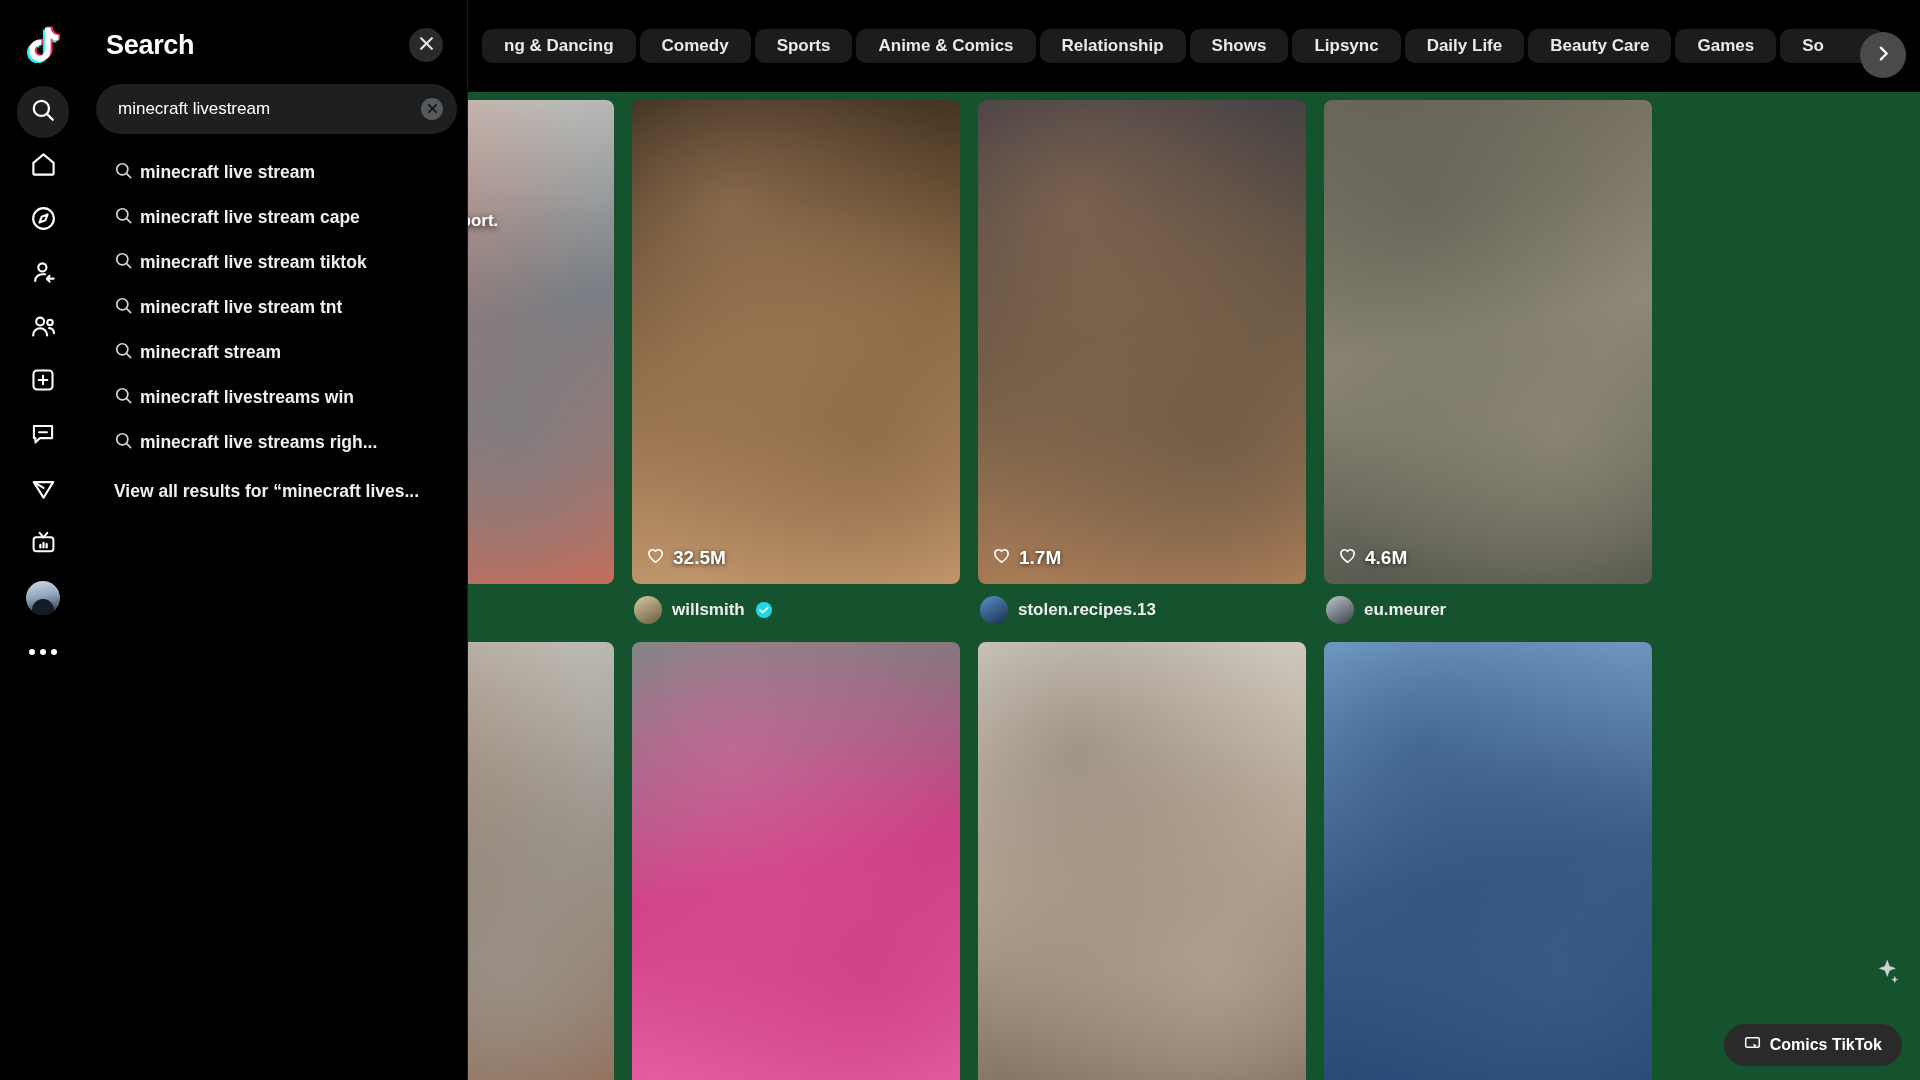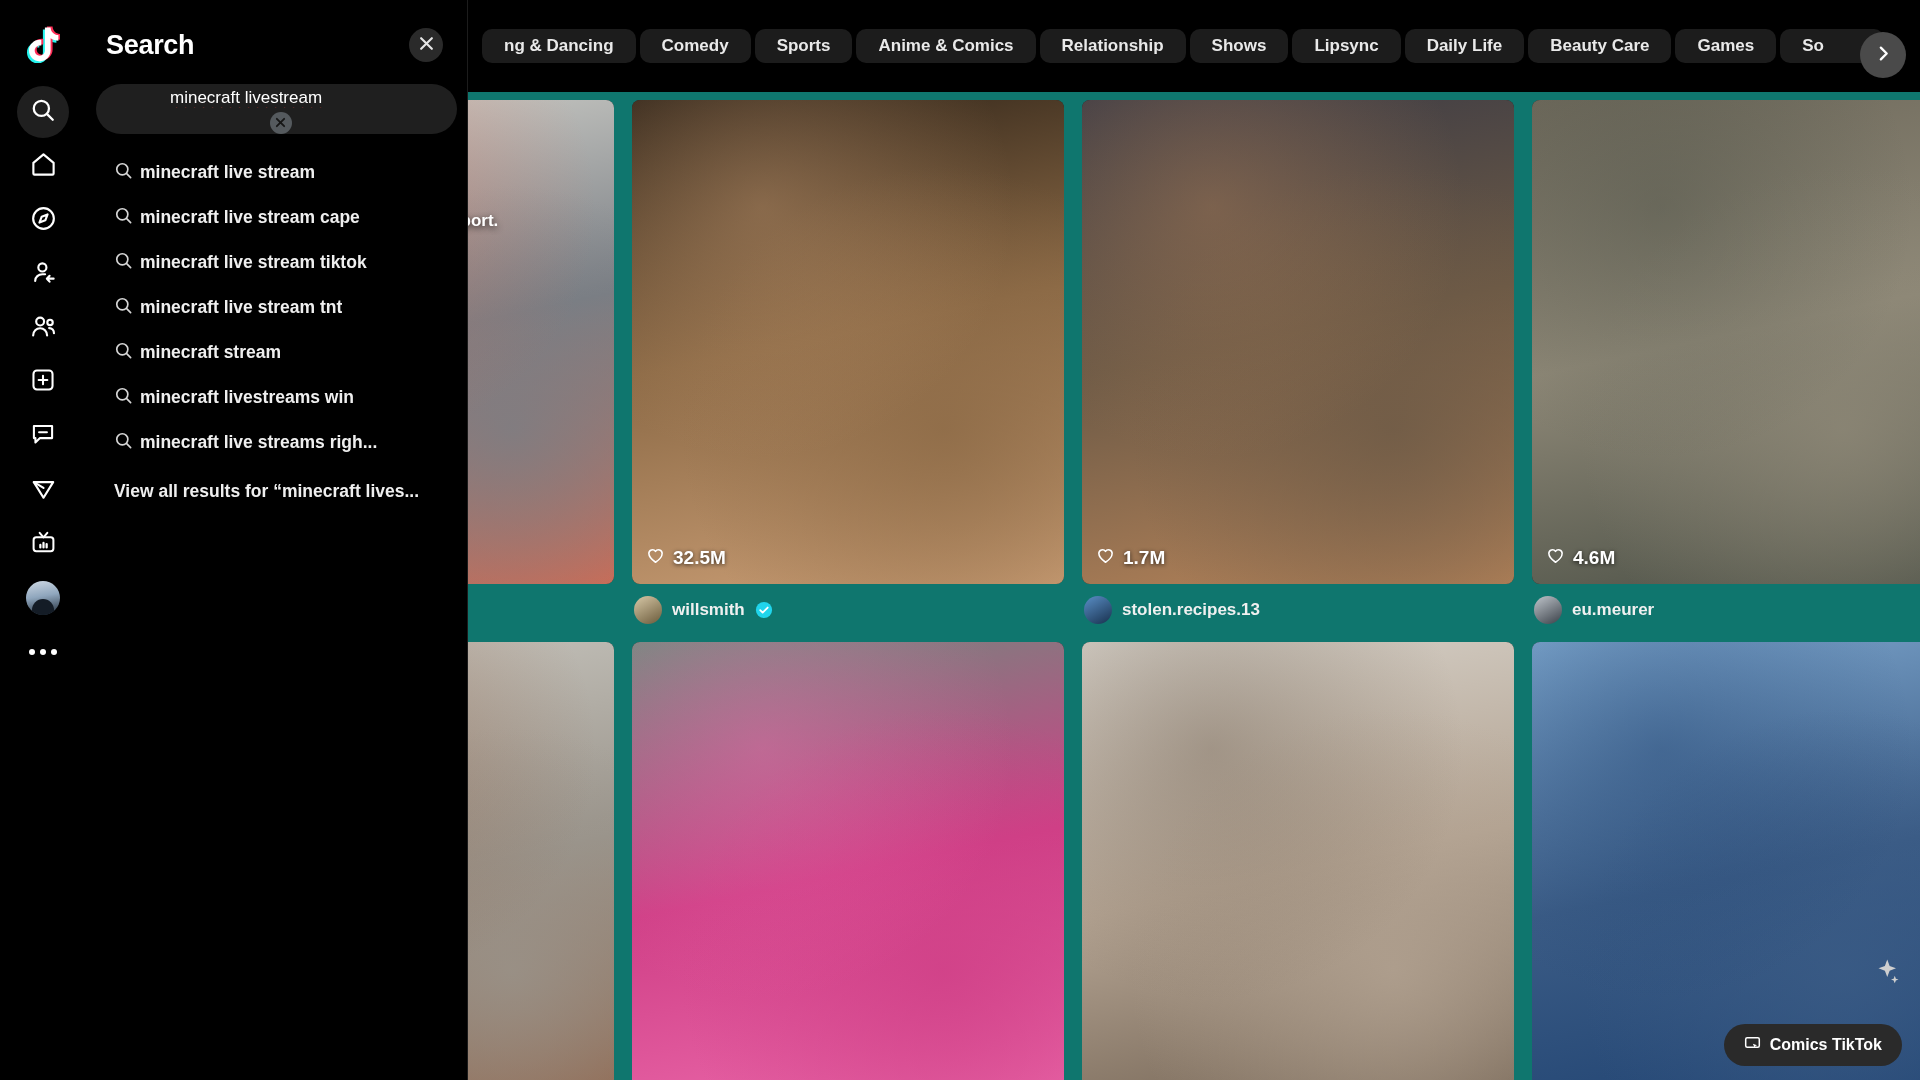--- a/index.html
+++ b/index.html
@@ -3,21 +3,21 @@
 <meta charset="utf-8">
 <style>
   * { box-sizing: border-box; margin: 0; padding: 0; }
   html, body {
     width: 1920px; height: 1080px;
     background: #000;
     font-family: "Liberation Sans", sans-serif;
     overflow: hidden;
     color: #fff;
   }
-  .app { position: relative; width: 1920px; height: 1080px; background: #0f766e; }
+  .app { position: relative; width: 1920px; height: 1080px; background: #14532d; }
 
   
   .rail {
     position: absolute; left: 0; top: 0; width: 86px; height: 1080px;
     background: #000; display: flex; flex-direction: column; align-items: center;
     padding-top: 18px; z-index: 40;
   }
   .rail-logo { width: 52px; height: 52px; display:flex; align-items:center; justify-content:center; margin-bottom: 16px; }
   .rail-item {
     width: 52px; height: 52px; border-radius: 50%;
@@ -46,21 +46,21 @@
   }
   .panel-head { display:flex; align-items:center; justify-content:space-between; padding: 6px 24px 0 20px; }
   .panel-title { font-size: 27px; font-weight: 700; letter-spacing: -0.3px; }
   .panel-close {
     width: 34px; height: 34px; border-radius: 50%; background:#2a2a2a;
     display:flex; align-items:center; justify-content:center; cursor:pointer;
   }
   .search-wrap { padding: 22px 10px 0 10px; }
   .search-box {
     height: 50px; border-radius: 50px; background: #1f1f1f;
-    display:flex; align-items:center; padding: 0 14px 0 22px; flex-direction: column;
+    display:flex; align-items:center; padding: 0 14px 0 22px;
   }
   .search-input {
     flex: 1; background: transparent; border: 0; outline: none;
     color: #fff; font-size: 17px; font-family: "Liberation Sans", sans-serif;
     text-decoration: underline wavy #e8392e; text-underline-offset: 4px;
     text-decoration-skip-ink: none;
   }
   .search-clear {
     width: 22px; height: 22px; border-radius: 50%; background:#555a5e;
     display:flex; align-items:center; justify-content:center; cursor:pointer; flex:none;
@@ -96,21 +96,21 @@
     border-radius:50%; background:#4a4a4a; display:flex; align-items:center;
     justify-content:center; cursor:pointer; z-index: 25;
   }
 
   
   .grid {
     position:absolute; left: 468px; top: 100px; right: 0; bottom: 0;
     overflow:hidden; padding-left: 14px;
   }
   .grid-row { display:flex; gap: 18px; margin-bottom: 18px; }
-  .card { width: 432px; flex:none; }
+  .card { width: 328px; flex:none; }
   .card.clipped { width: 364px; margin-left: -232px; }
   .thumb {
     width: 100%; height: 484px; border-radius: 8px; overflow:hidden;
     position:relative; background:#222;
   }
   .thumb-img { position:absolute; inset:0; }
   .likes {
     position:absolute; left: 14px; bottom: 14px; display:flex; align-items:center;
     gap: 8px; font-size: 19px; font-weight: 700; color:#fff;
     text-shadow: 0 1px 4px rgba(0,0,0,.7);

